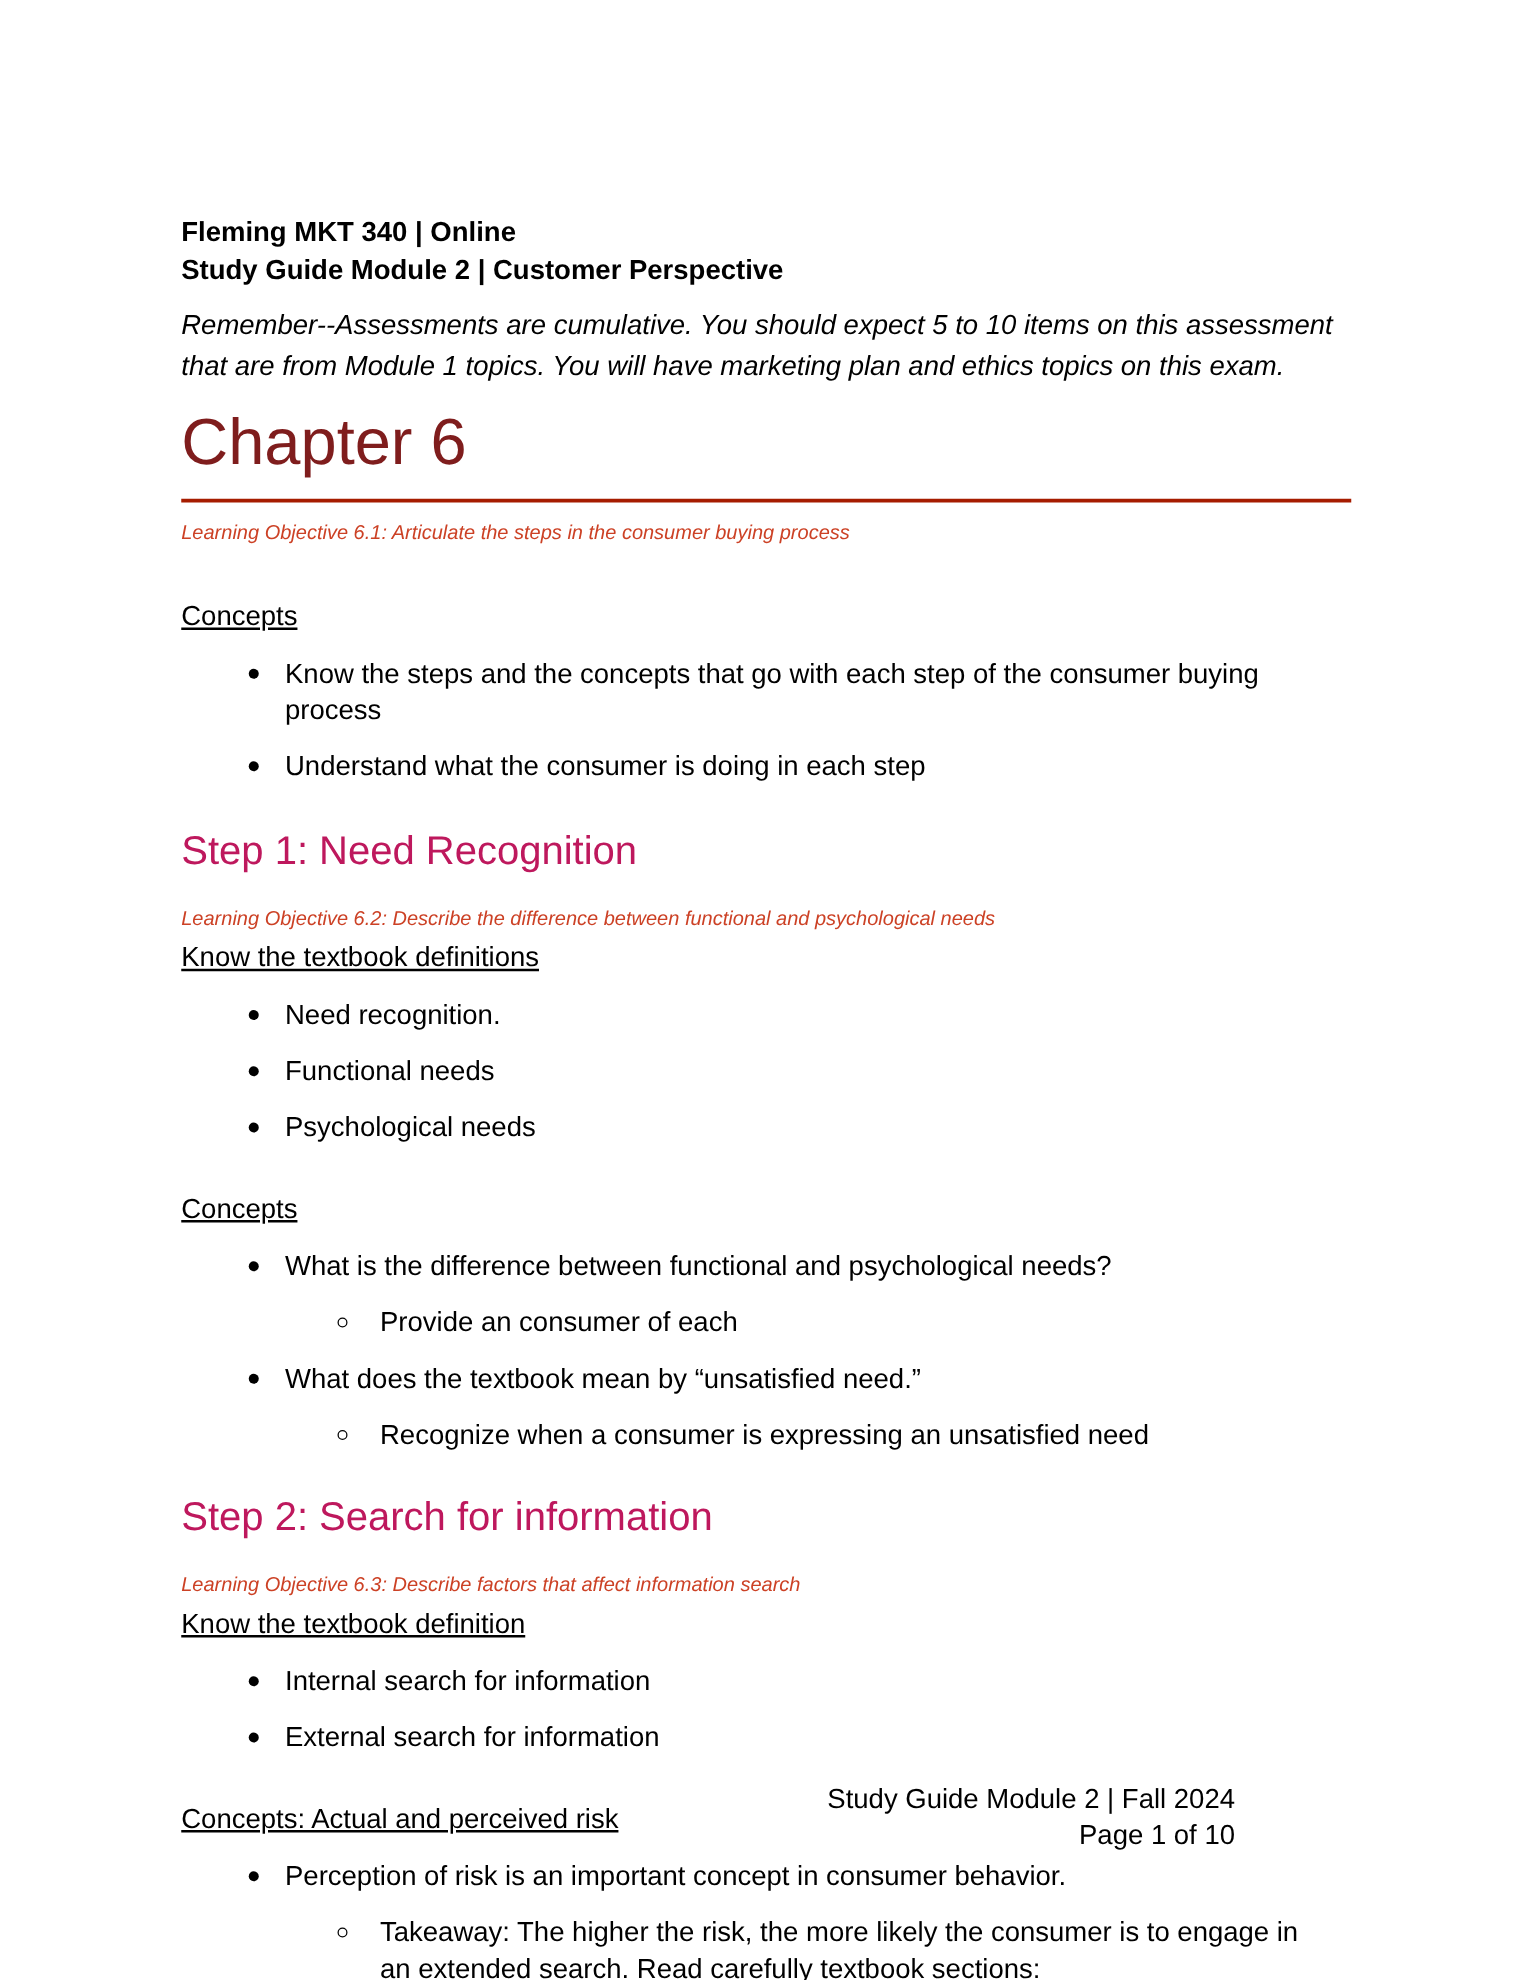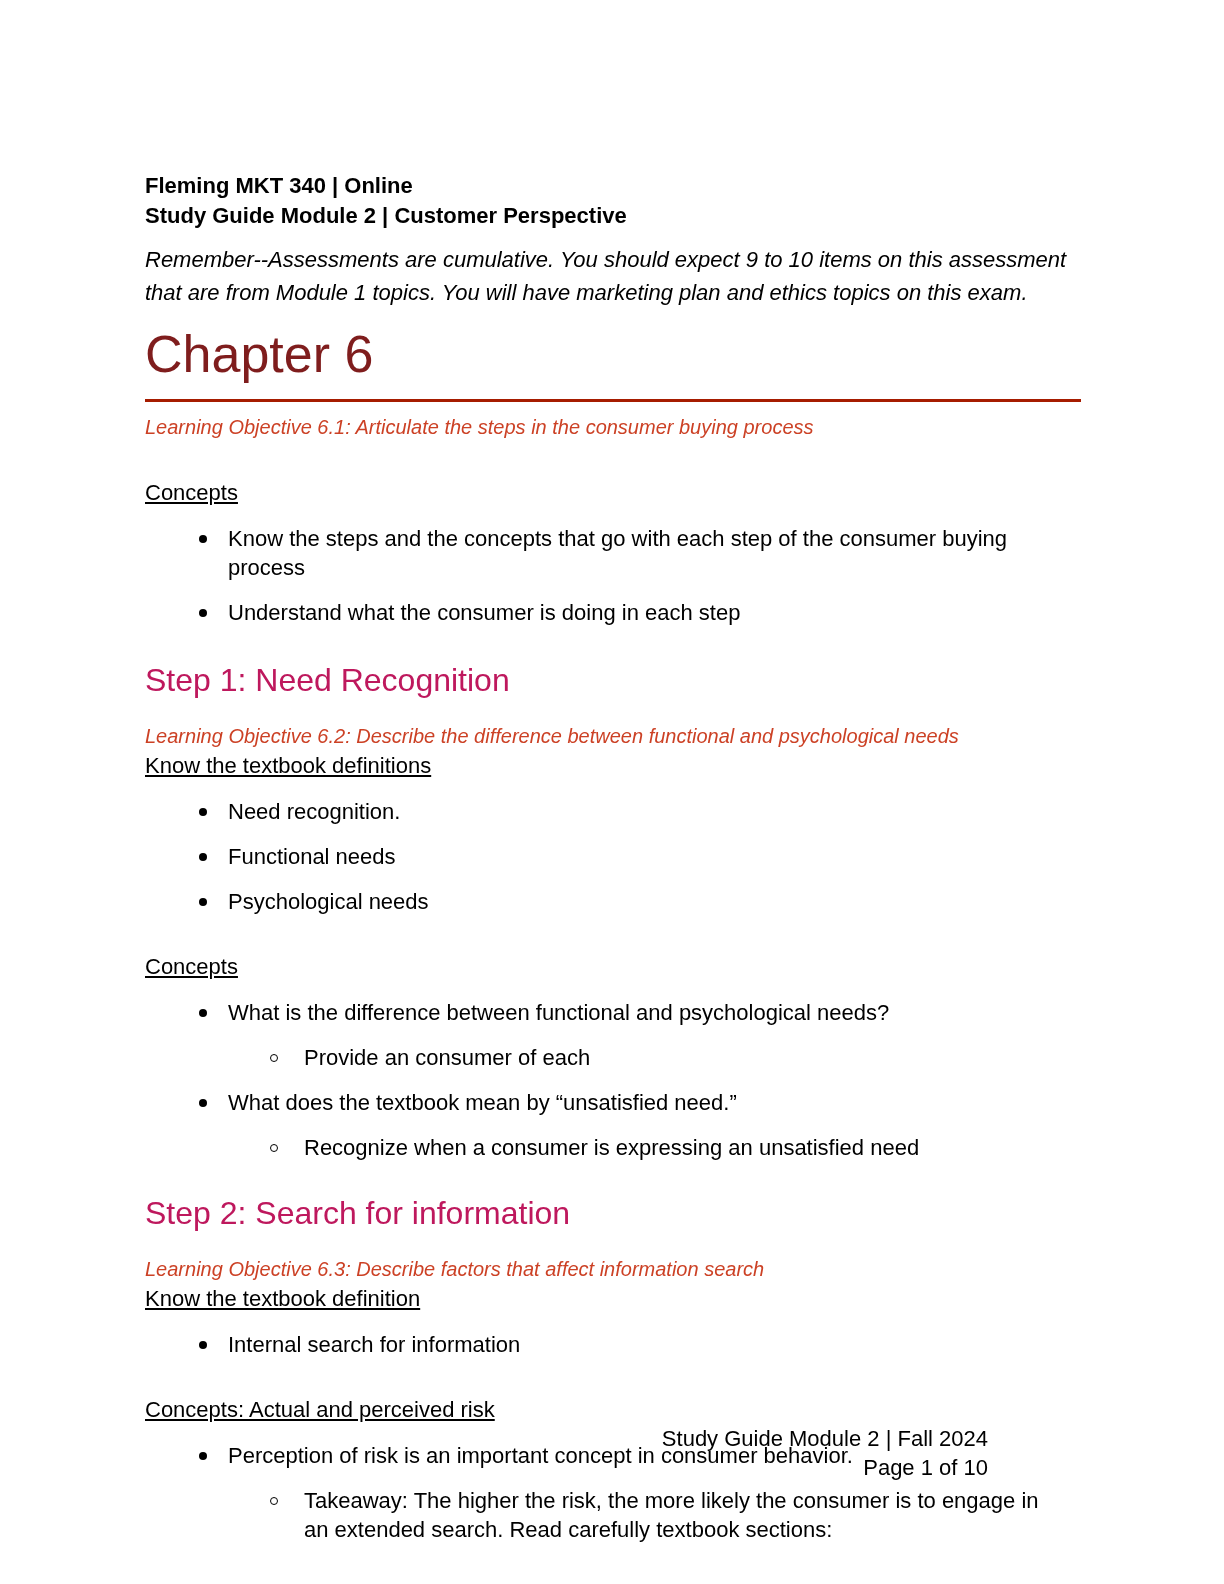--- a/index.html
+++ b/index.html
@@ -43,21 +43,21 @@
     color: #7f1d1d;
   }
   .title-rule {
     margin: 14px 0 0;
     border: none;
     border-top: 3px solid #A61C00;
     width: 936px;
   }
   .lo {
     margin: 10px 0 0;
-    font-size: 20px;
+    font-size: 16px;
     line-height: 30px;
     font-style: italic;
     color: #CC4125;
   }
   .subhead {
     margin: 36px 0 0;
     font-size: 22px;
     line-height: 30px;
     text-decoration: underline;
   }
@@ -113,21 +113,21 @@
   .footer p { margin: 0; }
 </style>
 </head>
 <body>
 
 <div class="page">
   <div class="doc">
 
     <p class="p-head first">Fleming MKT 340 | Online</p>
     <p class="p-head">Study Guide Module 2 | Customer Perspective</p>
-    <p class="note">Remember--Assessments are cumulative. You should expect 9 to 10 items on this assessment that are from Module 1 topics. You will have marketing plan and ethics topics on this exam.</p>
+    <p class="note">Remember--Assessments are cumulative. You should expect 5 to 10 items on this assessment that are from Module 1 topics. You will have marketing plan and ethics topics on this exam.</p>
 
     <h1 class="title">Chapter 6</h1>
     <hr class="title-rule">
 
     <p class="lo">Learning Objective 6.1: Articulate the steps in the consumer buying process</p>
 
     <p class="subhead">Concepts</p>
     <ul class="blist">
       <li class="l1"><span class="dot"></span><span>Know the steps and the concepts that go with each step of the consumer buying process</span></li>
       <li class="l1"><span class="dot"></span><span>Understand what the consumer is doing in each step</span></li>
@@ -148,20 +148,21 @@
       <li class="l2"><span class="circle"></span><span>Provide an consumer of each</span></li>
       <li class="l1"><span class="dot"></span><span>What does the textbook mean by “unsatisfied need.”</span></li>
       <li class="l2"><span class="circle"></span><span>Recognize when a consumer is expressing an unsatisfied need</span></li>
     </ul>
 
     <h2 class="h2 step2">Step 2: Search for information</h2>
     <p class="lo after-h2">Learning Objective 6.3: Describe factors that affect information search</p>
     <p class="subhead tight">Know the textbook definition</p>
     <ul class="blist">
       <li class="l1"><span class="dot"></span><span>Internal search for information</span></li>
+      <li class="l1"><span class="dot"></span><span>External search for information</span></li>
     </ul>
 
     <p class="subhead">Concepts: Actual and perceived risk</p>
     <ul class="blist gap">
       <li class="l1"><span class="dot"></span><span>Perception of risk is an important concept in consumer behavior.</span></li>
       <li class="l2"><span class="circle"></span><span>Takeaway: The higher the risk, the more likely the consumer is to engage in an extended search. Read carefully textbook sections:</span></li>
     </ul>
 
   </div>
 

